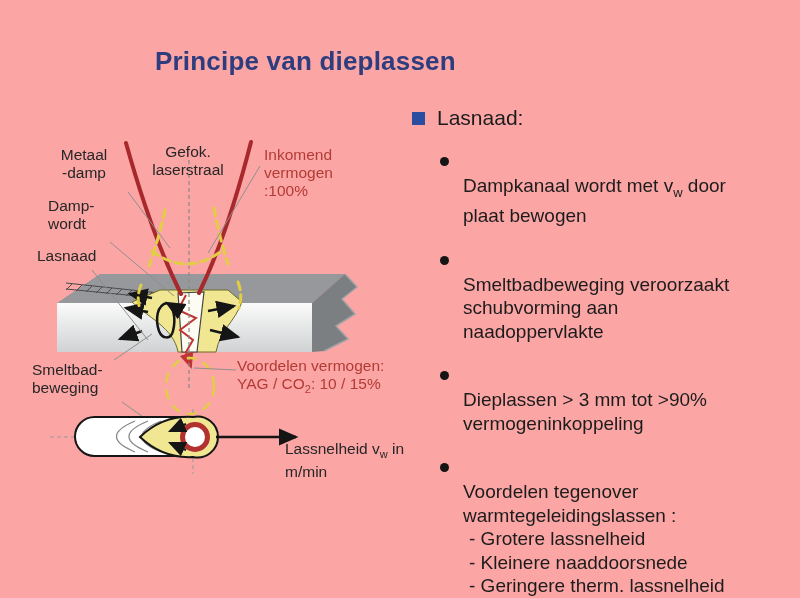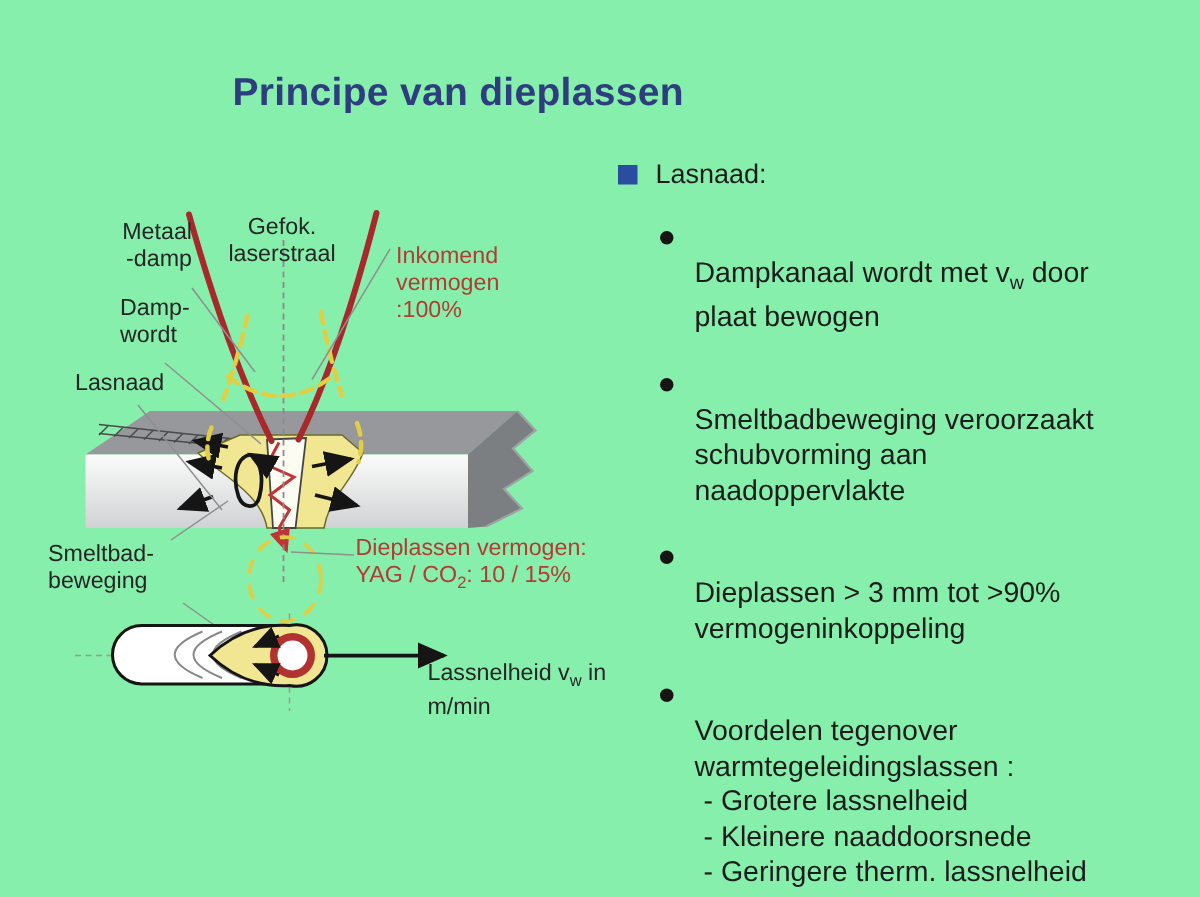--- a/index.html
+++ b/index.html
@@ -1,31 +1,31 @@
 <!DOCTYPE html>
 <html><head>
 <meta charset="utf-8">
 <style>
   html,body{margin:0;padding:0;background:#fff;}
   .slide{
-    position:relative;width:800px;height:598px;background:#86efac;
+    position:relative;width:800px;height:598px;background:#fca5a5;
     font-family:"Liberation Sans","DejaVu Sans",sans-serif;overflow:hidden;color:#1c1c1c;
   }
   .title{
     position:absolute;left:155px;top:46px;margin:0;
     font-size:26px;font-weight:bold;color:#2d3d7d;letter-spacing:.2px;
   }
   
   .dlabel{position:absolute;font-size:15.5px;line-height:18px;color:#262626;white-space:nowrap;}
   .dlabel.red{color:#b23c35;}
   .dlabel.ctr{text-align:center;}
   .dlabel sub{font-size:11px;}
   
   .rp{position:absolute;left:412px;top:106px;width:372px;}
-  .rp-head{display:flex;align-items:center;font-size:18px;color:#1c1c1c;margin:0 0 20px 0;}
+  .rp-head{display:flex;align-items:center;font-size:21px;color:#1c1c1c;margin:0 0 20px 0;}
   .sq{width:13px;height:13px;background:#2a4d9f;margin-right:12px;flex:none;}
   .bullet{display:flex;margin-bottom:21px;font-size:19px;line-height:23.5px;}
   .dot{width:9px;height:9px;border-radius:50%;background:#151515;margin:7px 14px 0 28px;flex:none;}
   .btext{width:316px;margin-top:24px;}
   .btext sub{font-size:13px;}
   .subitem{padding-left:6px;}
   svg{position:absolute;left:30px;top:118px;}
 </style>
 </head>
 <body>
@@ -119,52 +119,52 @@
       <path d="M110,319 C128,302 146,298 163,299 A20.5,20.5 0 1 1 163,339 C146,340 128,336 110,319 Z" fill="#f1e793" stroke="#151515" stroke-width="2"></path>
       <circle cx="165" cy="319" r="12.5" fill="#ffffff" stroke="#b23230" stroke-width="5"></circle>
       <g stroke="#151515" stroke-width="2.2">
         <line x1="156" y1="306" x2="140" y2="313" marker-end="url(#mb)"></line>
         <line x1="156" y1="332" x2="140" y2="325" marker-end="url(#mb)"></line>
       </g>
       <line x1="186" y1="319" x2="266" y2="319" stroke="#151515" stroke-width="2.5" marker-end="url(#mb)"></line>
     </g>
   </svg>
 
-  <div class="dlabel ctr" style="left:64px;top:146px;width:64px;text-align:right;">
+  <div class="dlabel ctr" style="left:52px;top:146px;width:64px;">
     <div>Metaal</div>
       <div>-damp</div>
   </div>
 
   <div class="dlabel ctr" style="left:147px;top:143px;width:82px;">
     <div>Gefok.</div>
       <div>laserstraal</div>
   </div>
 
-  <div class="dlabel red" style="left:264px;top:162px;">
+  <div class="dlabel red" style="left:264px;top:146px;">
     <div>Inkomend</div>
     <div>vermogen</div>
     <div>:100%</div>
   </div>
 
-  <div class="dlabel" style="left:48px;top:197px;margin-left:32px;">
+  <div class="dlabel" style="left:48px;top:197px;">
     <div>Damp-</div>
       <div>wordt</div>
   </div>
 
-  <div class="dlabel" style="left:50px;top:247px;">
+  <div class="dlabel" style="left:37px;top:247px;">
     <div>Lasnaad</div>
   </div>
 
   <div class="dlabel" style="left:32px;top:361px;">
     <div>Smeltbad-</div>
       <div>beweging</div>
   </div>
 
   <div class="dlabel red" style="left:237px;top:357px;">
-    <div>Dieplassen vermogen:</div>
+    <div>Voordelen vermogen:</div>
     <div><span>YAG / CO</span><sub>2</sub><span>: 10 / 15%</span></div>
   </div>
 
   <div class="dlabel" style="left:238px;top:440px;margin-left:47px;">
     <div><span>Lassnelheid v</span><sub>w</sub><span> in</span></div>
     <div>m/min</div>
   </div>
 
   <div class="rp">
 

